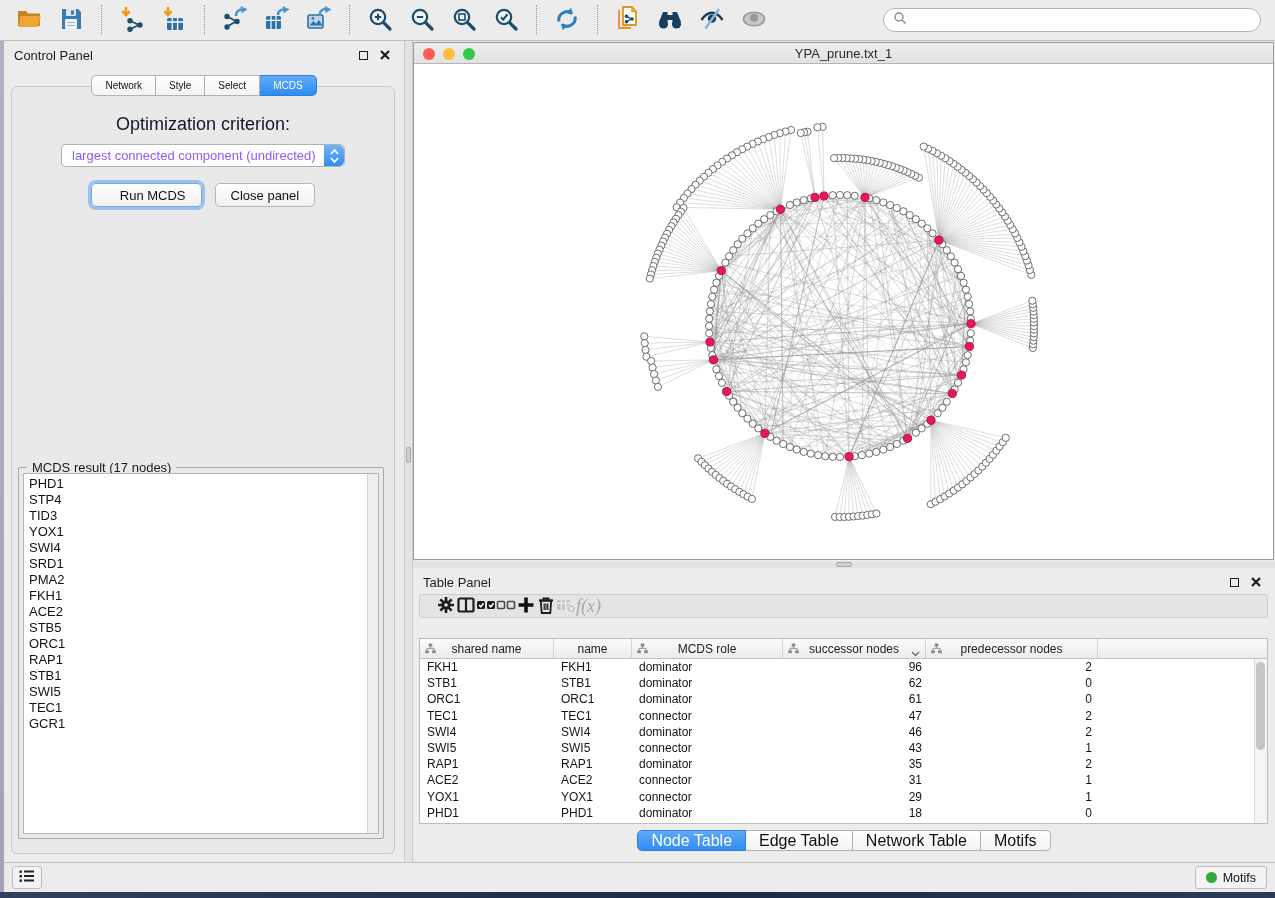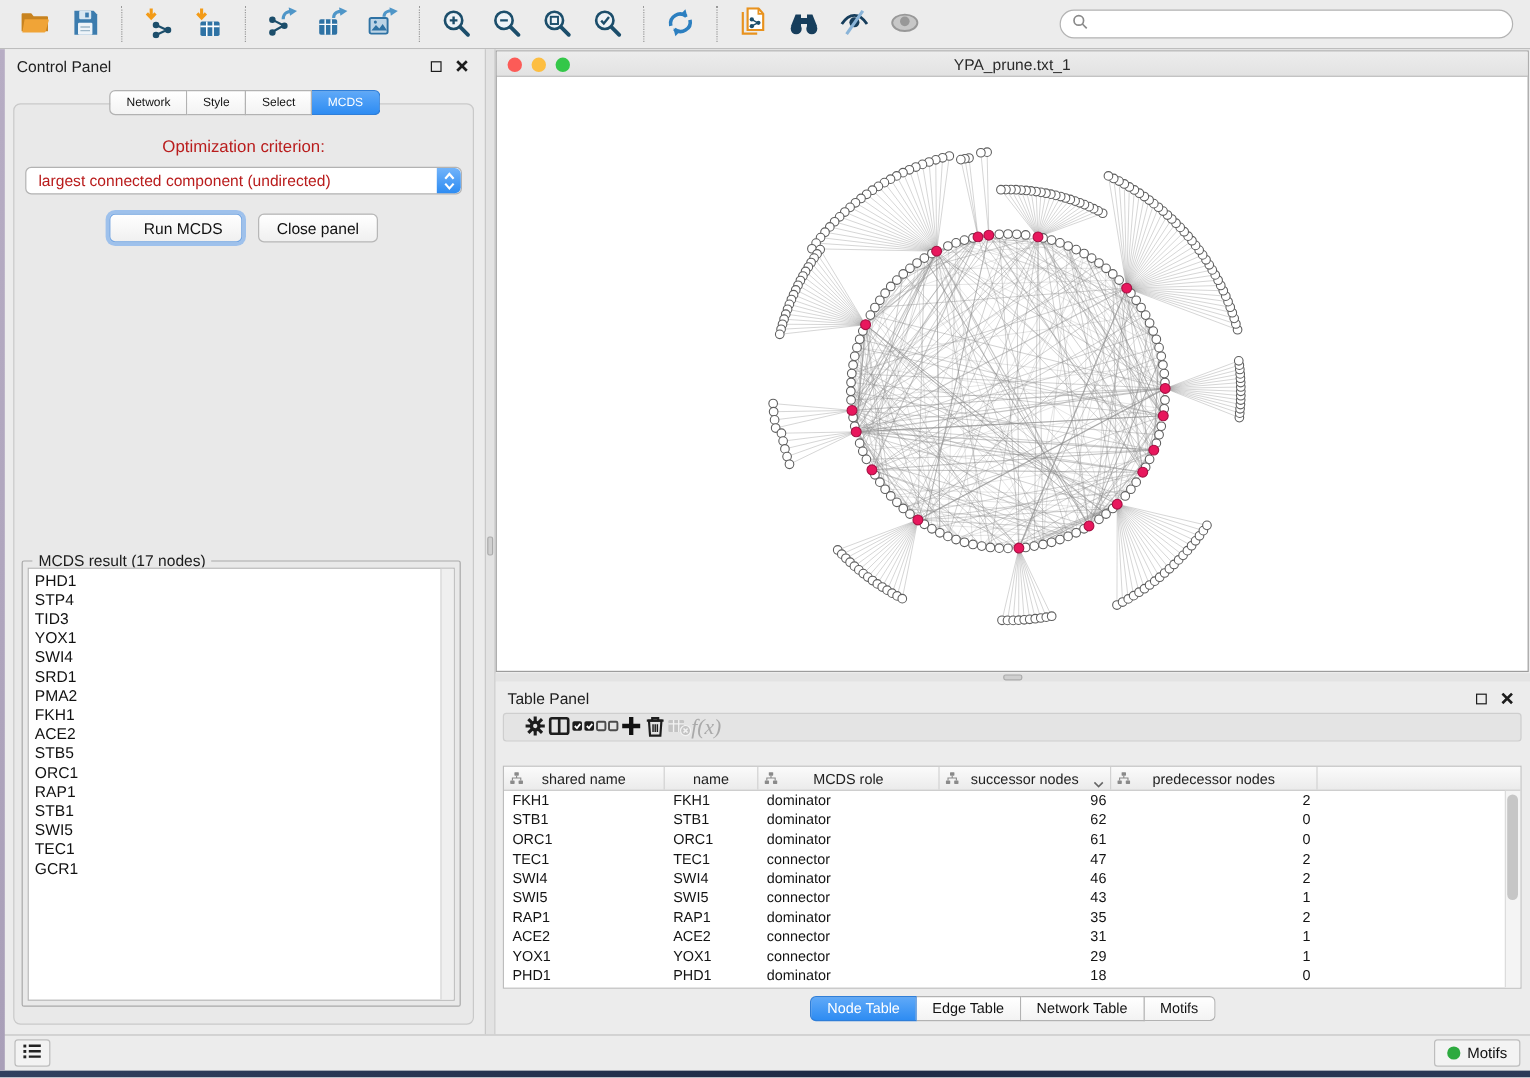--- a/index.html
+++ b/index.html
@@ -22,22 +22,22 @@
   .p-head .ttl { flex:1; }
   .wbtn { width:18px; height:16px; display:flex; align-items:center; justify-content:center; background:none; border:none; margin-left:4px; }
   .float-ic { width:9px; height:9px; border:1.6px solid #1d1d1d; display:inline-block; }
   .seg { display:flex; }
   .seg .tab { background:linear-gradient(#ffffff,#f3f3f3); border:1px solid #b2b2b2; border-left:none; padding:0 13px; font-size:10px; line-height:19px; height:21px; color:#111; cursor:default; }
   .seg .tab:first-child { border-left:1px solid #b2b2b2; border-radius:5px 0 0 5px; }
   .seg .tab:last-child { border-radius:0 5px 5px 0; }
   .seg .tab.active { background:linear-gradient(#5fa9f8,#2e8cf2); border-color:#2f7ed8; color:#fff; }
   .cp-tabs { position:absolute; top:34px; left:0; right:0; display:flex; justify-content:center; z-index:3; }
   .cp-box { position:absolute; left:7px; right:9px; top:45px; bottom:8px; background:#e9e9e9; border:1px solid #c9c9c9; border-radius:6px; }
-  .opt-label { margin-top:27px; text-align:center; font-size:14px; color:#b91c1c; }
-  .dropdown { margin:9px auto 16px; width:364px; height:23px; background:#fff; border:1px solid #b2b2b2; border-radius:5px; position:relative; font-size:13px; line-height:21px; padding-left:10px; color:#b91c1c; }
+  .opt-label { margin-top:27px; text-align:center; font-size:18px; color:#0f172a; }
+  .dropdown { margin:9px auto 16px; width:284px; height:23px; background:#fff; border:1px solid #b2b2b2; border-radius:5px; position:relative; font-size:13px; line-height:21px; padding-left:10px; color:#8b5cf6; }
   .dd-stepper { position:absolute; right:0; top:0; bottom:0; width:20px; background:linear-gradient(#71b3fa,#2e8cf2); border-radius:0 5px 5px 0; display:flex; align-items:center; justify-content:center; }
   .btn-row { margin-top:11px; display:flex; justify-content:center; gap:13px; }
   .pbtn { background:linear-gradient(#ffffff,#f0f0f0); border:1px solid #b7b7b7; border-radius:5px; font-size:13px; height:24px; padding:0 15px; color:#111; font-family:"Liberation Sans",sans-serif; }
   .pbtn.focus { box-shadow:0 0 0 3px rgba(96,160,238,.55); border-color:#77a9e5;padding-left:28px; }
   .group { position:absolute; left:6px; right:10px; top:380px; bottom:14px; border:1px solid #a9a9a9; border-radius:2px; }
   .group-legend { position:absolute; top:-8px; left:8px; background:#e9e9e9; padding:0 5px; font-size:13px; color:#1b1b1b; }
   .group-list { position:absolute; left:4px; right:4px; top:5px; bottom:4px; background:#fff; border:1px solid #b5b5b5; overflow:hidden; font-size:13px; line-height:16px; color:#111; padding:2px 0 0 5px; }
   .group-scroll { position:absolute; right:5px; top:6px; bottom:5px; width:11px; background:#efefef; border-left:1px solid #d6d6d6; }
   .mcds-item { height:16px; }
 
@@ -68,21 +68,21 @@
   .th .chev { position:absolute; right:5px; top:7px; }
   .th.filler { flex:1; border-right:none; }
   .tbl-body { position:absolute; top:20px; left:0; right:0; bottom:0; }
   .tr { height:16.2px; display:flex; font-size:12px; color:#141414; }
   .td { flex:none; overflow:hidden; white-space:nowrap; line-height:16px; }
   .td.l { padding-left:7px; text-align:left; }
   .td.r { text-align:right; }
   .tscroll { position:absolute; right:0; top:0; bottom:0; width:13px; background:#f4f4f4; border-left:1px solid #dcdcdc; }
   .tthumb { position:absolute; left:1px; top:3px; width:9px; height:88px; background:#c6c6c6; border-radius:5px; }
   .tp-tabs { position:absolute; top:262px; left:0; right:0; display:flex; justify-content:center; }
-  .tp-tabs .tab { font-size:12px; }
+  .tp-tabs .tab { font-size:16px; }
 
   
   .statusbar { position:absolute; left:0; bottom:0; width:100%; height:30px; background:#ececec; border-top:1px solid #c2c2c2; display:flex; align-items:center; padding:0 8px 0 12px; }
   .st-left { width:30px; height:23px; background:#f3f3f3; border:1px solid #bdbdbd; border-radius:3px; display:flex; align-items:center; justify-content:center; }
   .mem-btn { margin-left:auto; height:23px; background:#f3f3f3; border:1px solid #bdbdbd; border-radius:3px; display:flex; align-items:center; gap:6px; padding:0 10px; font-size:12.5px; color:#111; }
   .mem-dot { width:11px; height:11px; border-radius:50%; }
 </style>
 </head>
 <body>
 

